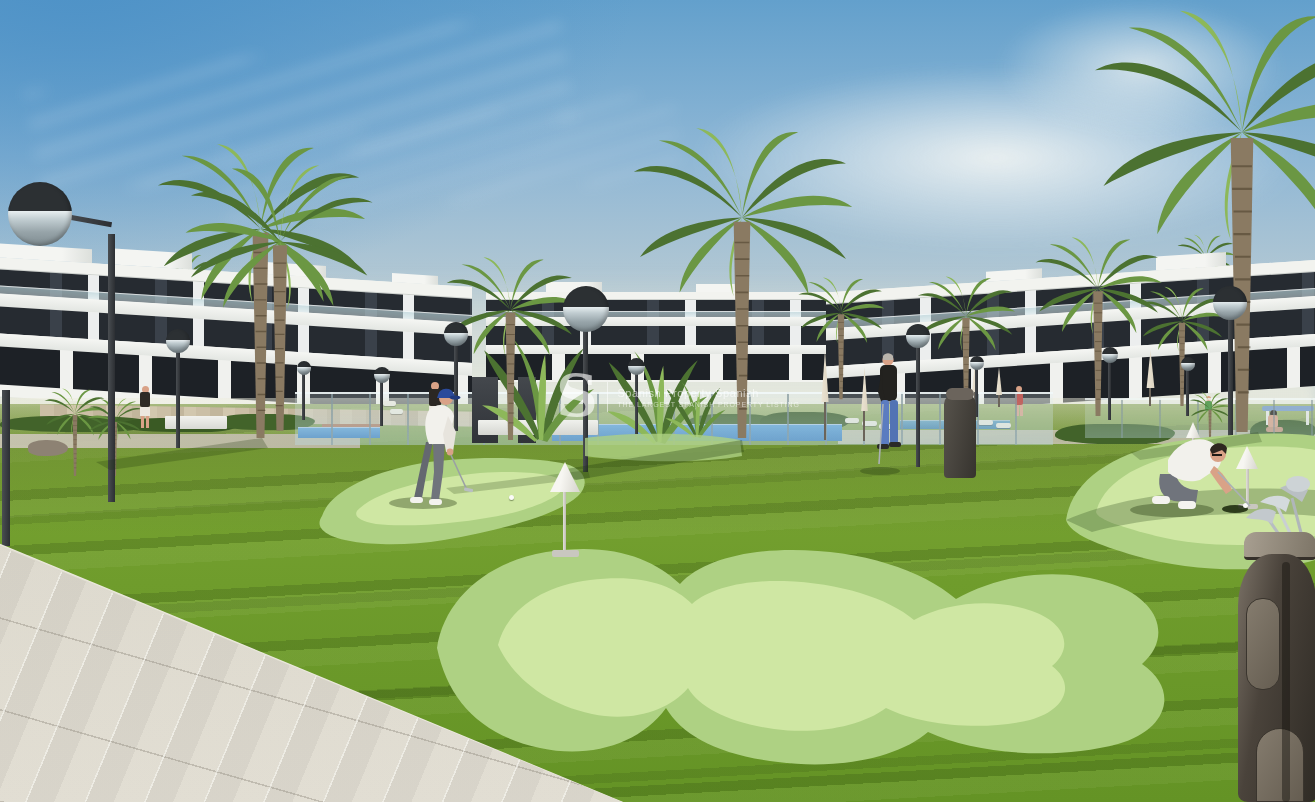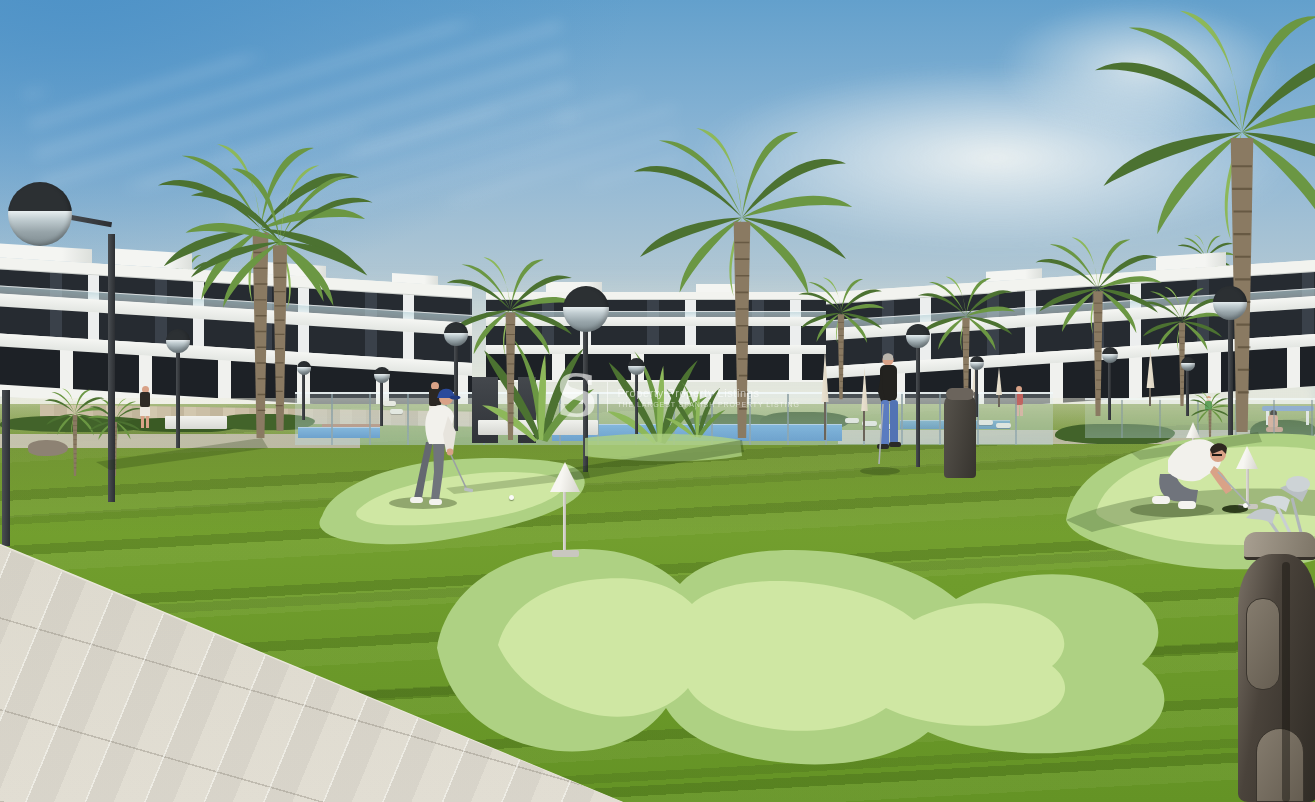--- a/index.html
+++ b/index.html
@@ -487,18 +487,18 @@
     <div style="left:50px;top:92px;width:8px;height:240px;background:rgba(20,17,13,.45);border-radius:4px"></div>
   </div>
 
   <div class="curb"></div>
   <div class="pavement"></div>
 
   <div class="wm" style="left:556px;top:368px;width:270px;height:58px">
     <div class="wm-s">S</div>
     <div class="wm-div"></div>
     <div class="wm-text">
-      <div class="wm-title">Property Property Listings</div>
+      <div class="wm-title">Spanish Property Spanish</div>
       <div class="wm-sub">THE LARGEST SPANISH PROPERTY LISTING</div>
     </div>
   </div>
 
 </div>
 
 </body></html>

